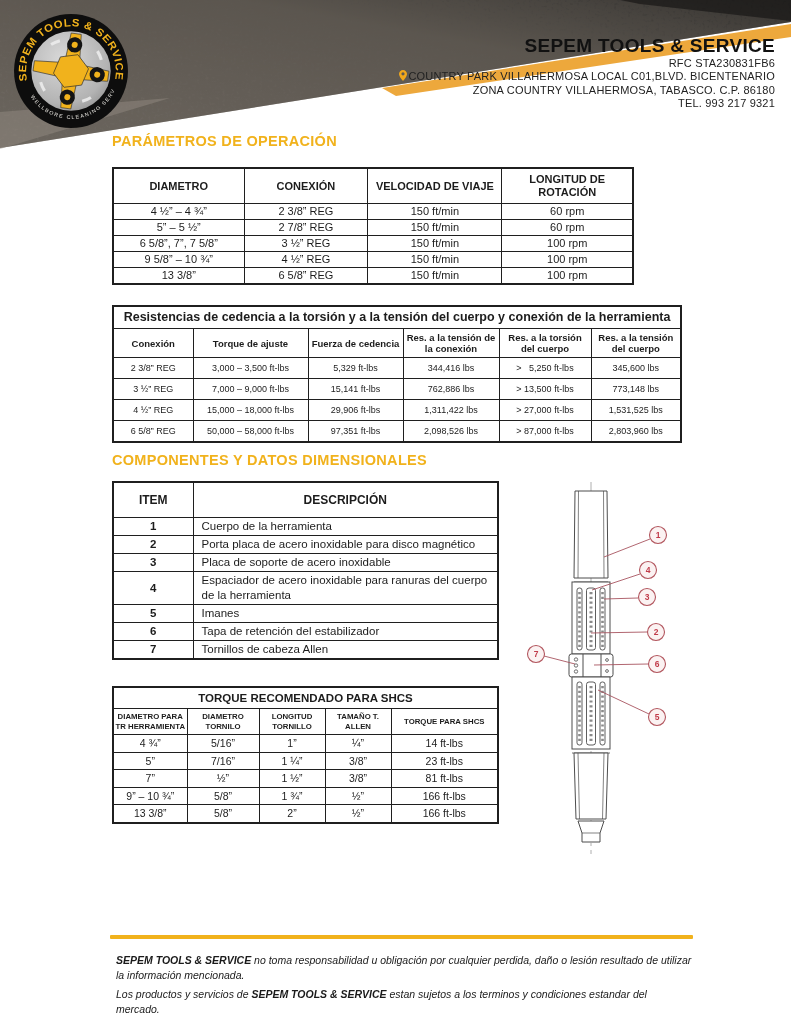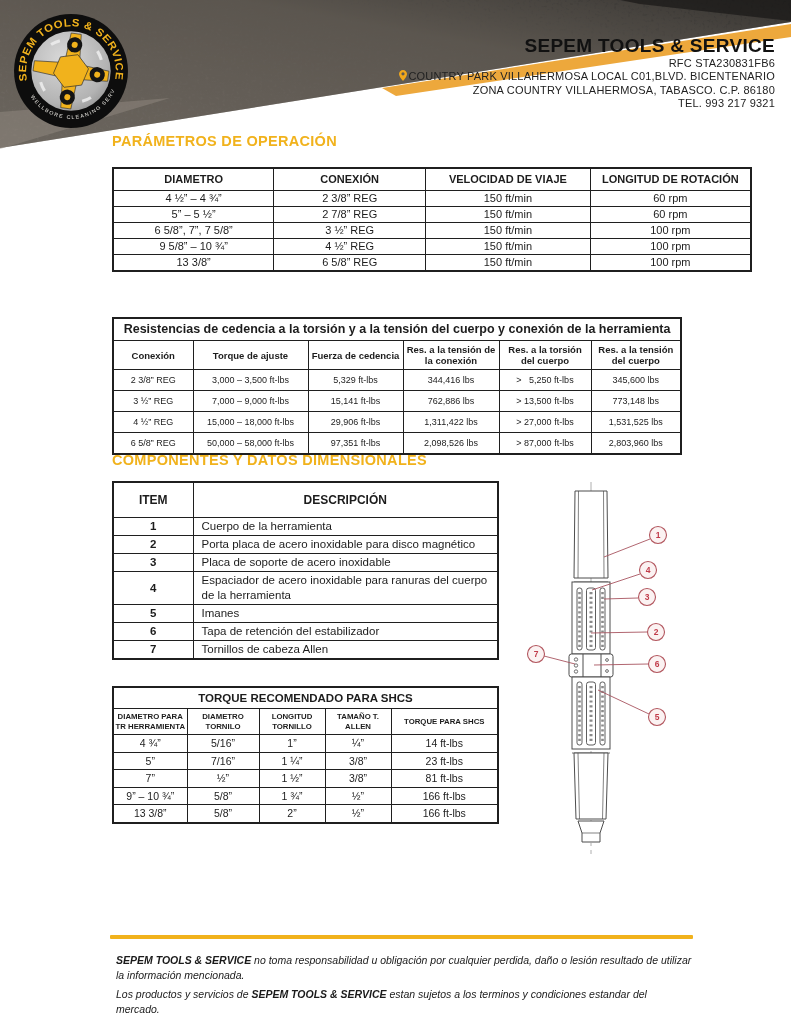--- a/index.html
+++ b/index.html
@@ -23,26 +23,26 @@
   
   .sec-title{position:absolute;left:112px;font-size:14.5px;font-weight:bold;
              color:var(--accent-gold);letter-spacing:.3px;}
 
   
   table{border-collapse:collapse;position:absolute;background:#fff;table-layout:fixed;}
   th,td{border:1px solid #1f1f1f;text-align:center;vertical-align:middle;}
   table{border:2px solid #1f1f1f;}
 
   
-  #table1{left:112px;top:167px;width:640px;}
+  #table1{left:112px;top:167px;width:522px;}
   #table1 th{font-size:11px;font-weight:bold;padding:4px 4px;line-height:13px;}
   #table1 td{font-size:11px;padding:1px 2px;line-height:13px;}
 
   
-  #table2{left:112px;top:305px;width:568px;margin-top:12px;}
+  #table2{left:112px;top:305px;width:568px;}
   #table2 .tbl-title{font-size:12.5px;font-weight:bold;padding:3px 2px;line-height:15px;}
   #table2 th{font-size:9.5px;font-weight:bold;padding:3px 2px;line-height:11px;}
   #table2 td{font-size:9px;padding:5px 2px;line-height:10px;white-space:pre-wrap;}
 
   
   #table3{left:112px;top:481px;width:385px;}
   #table3 th{font-size:12px;font-weight:bold;padding:10px;line-height:14px;}
   #table3 td{font-size:11.5px;padding:1px 2px;line-height:15px;}
   #table3 td+td{text-align:left;padding-left:8px;}
   #table3 td:first-child{font-weight:bold;}

